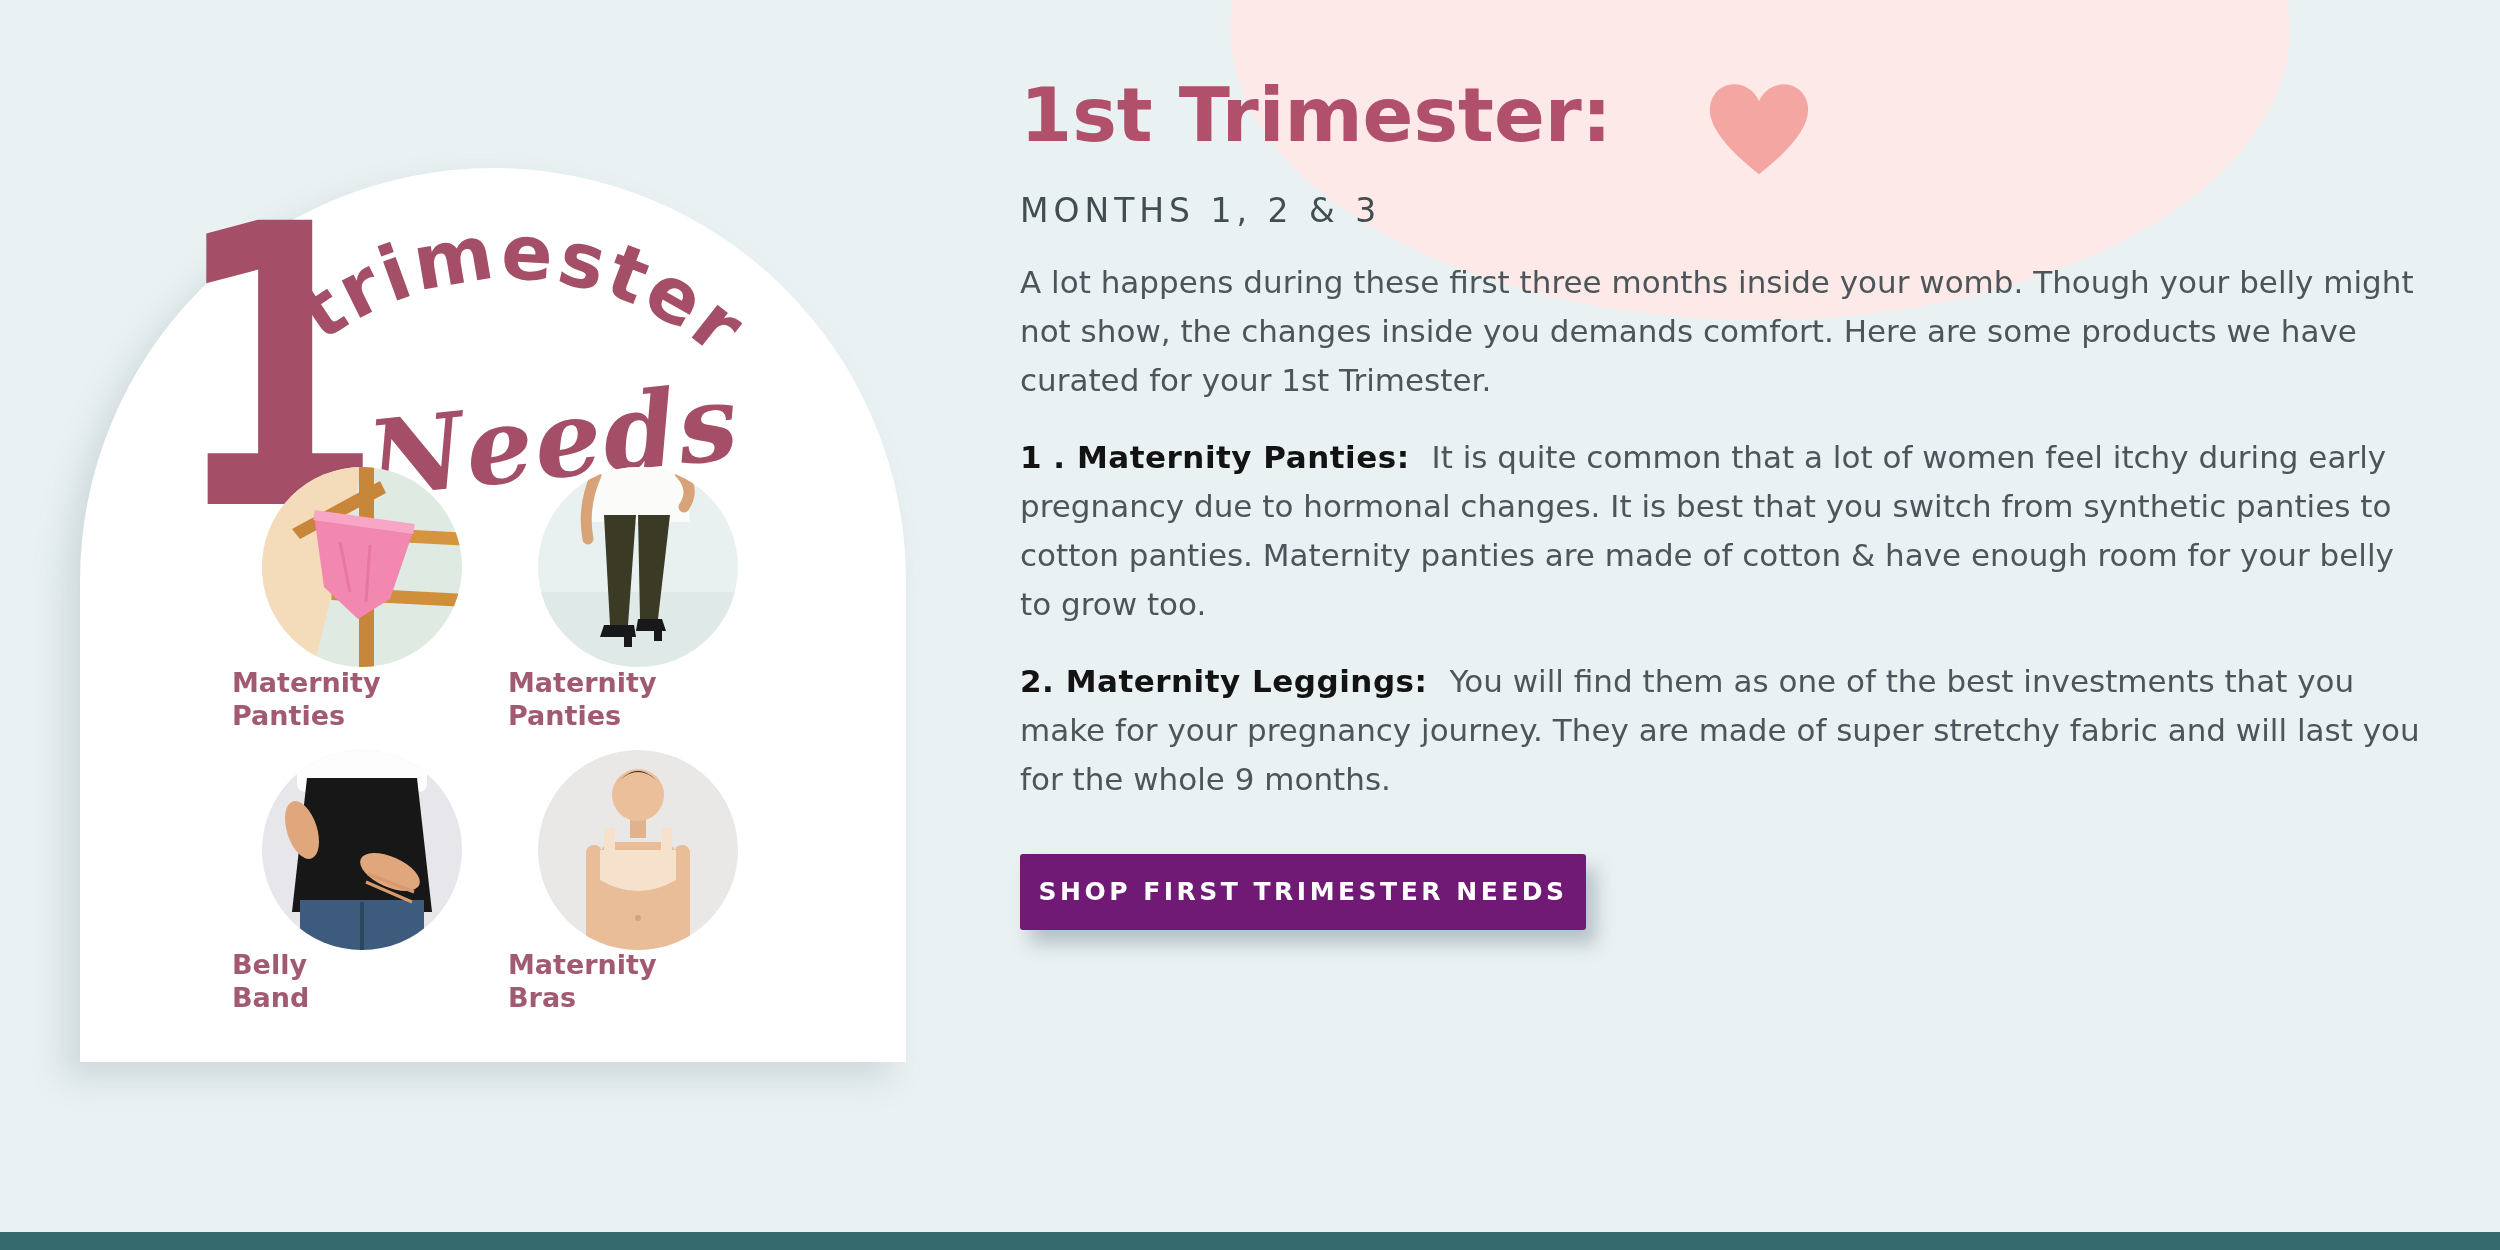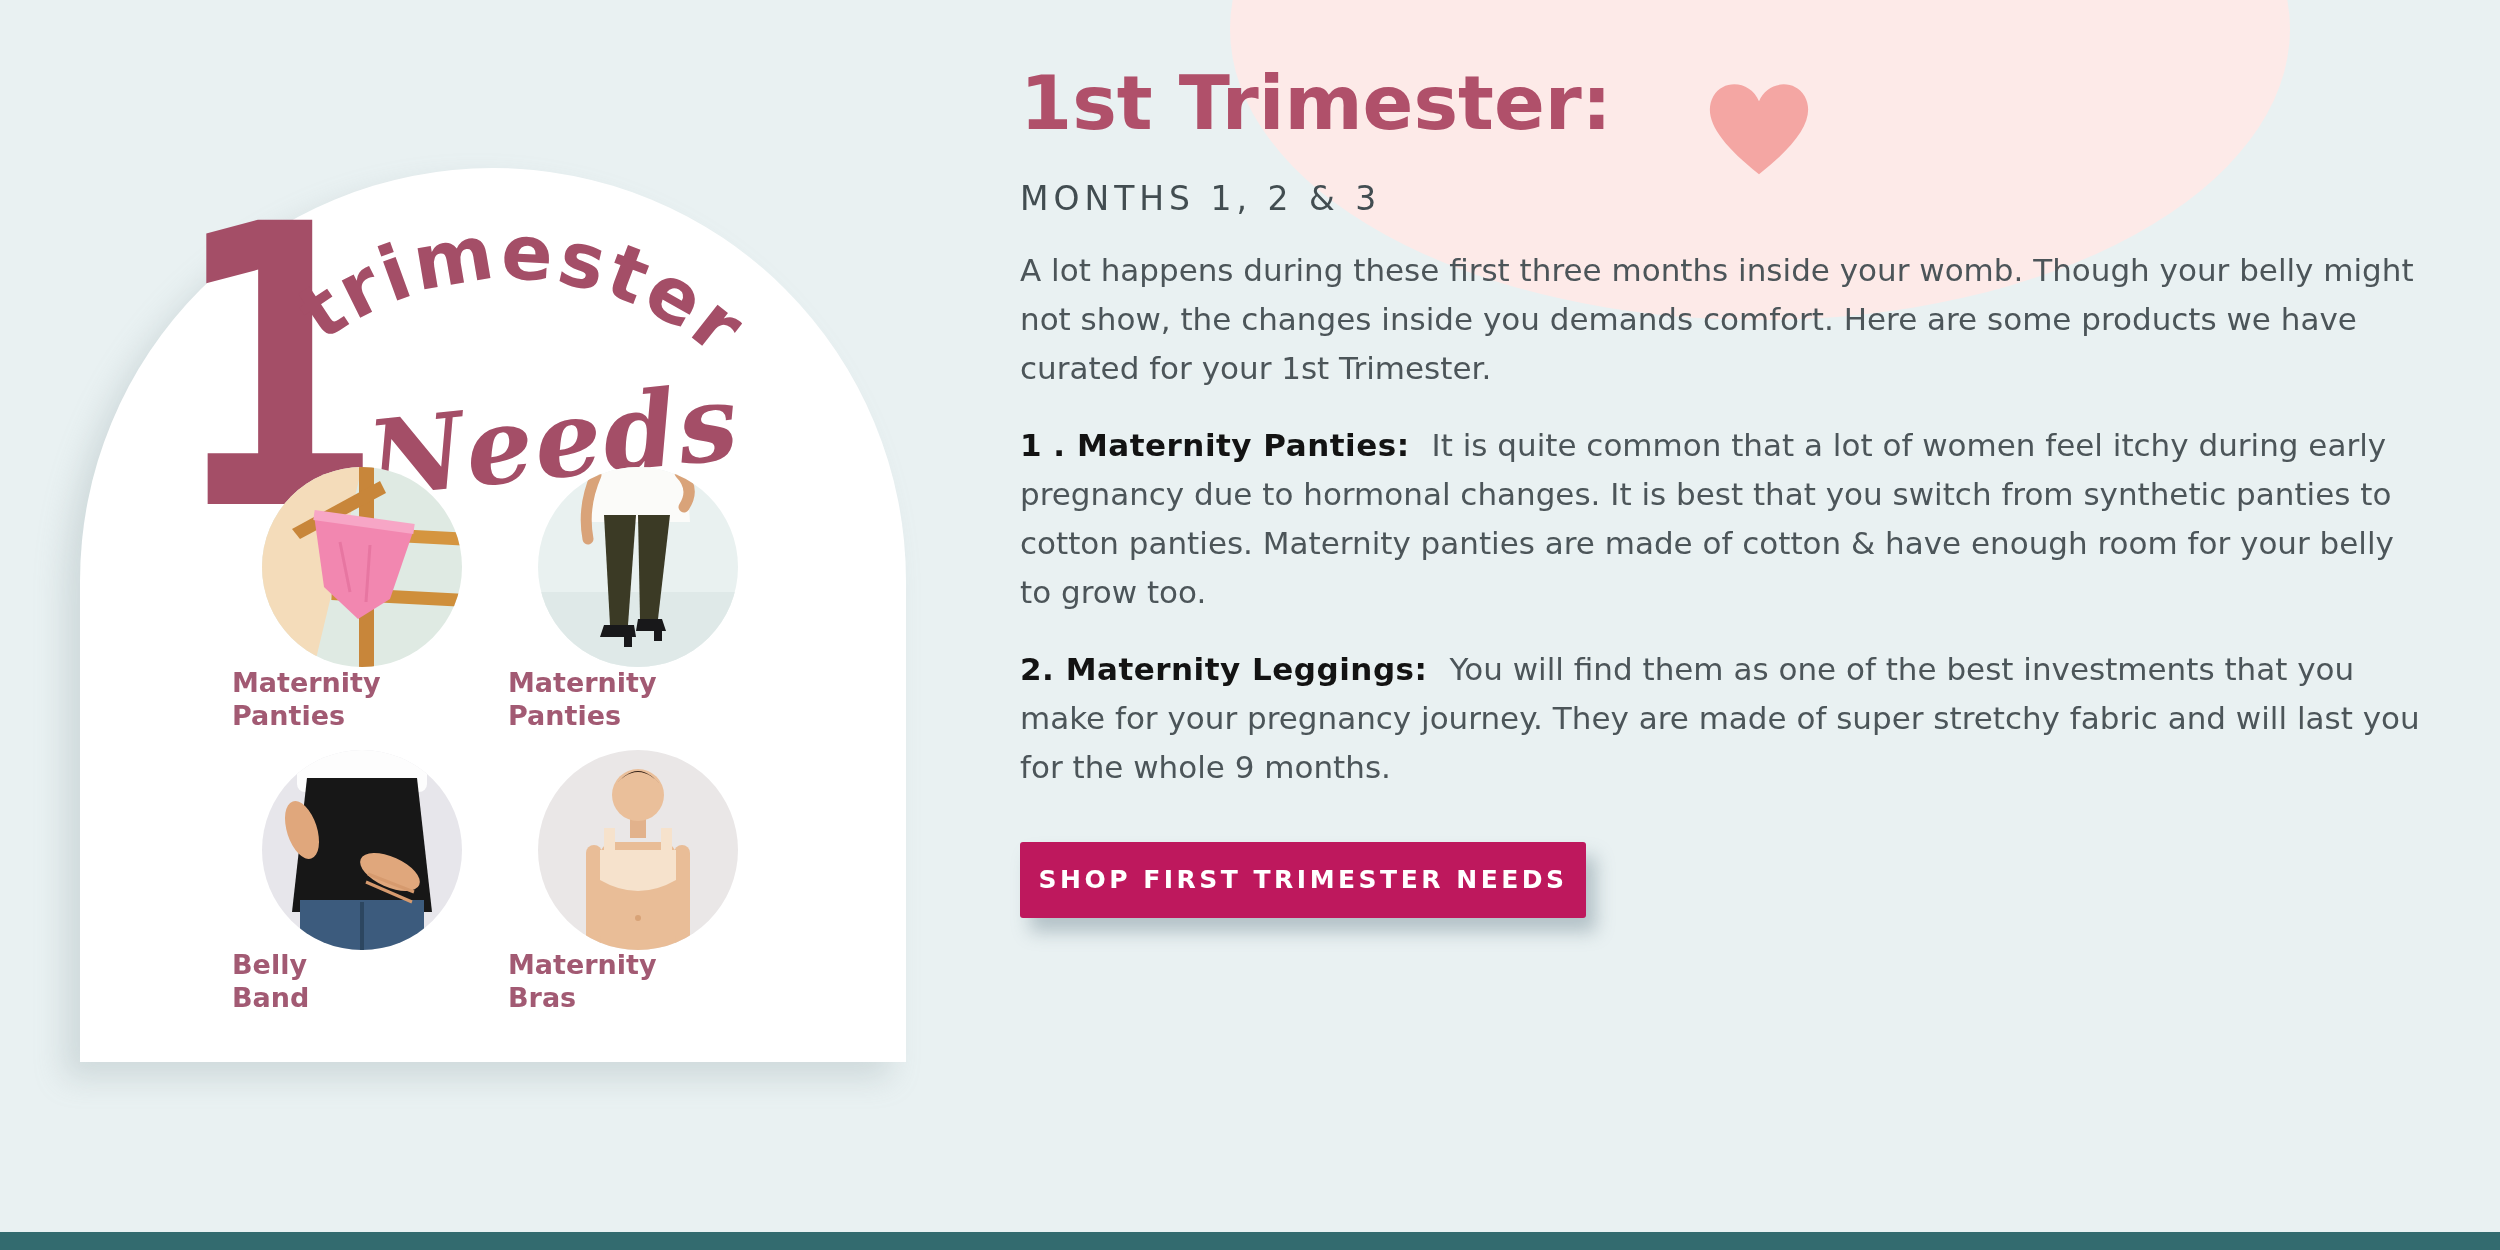--- a/index.html
+++ b/index.html
@@ -33,29 +33,29 @@
     transform:rotate(-6deg);transform-origin:left top;letter-spacing:2px;
   }
   
   .pcircle{position:absolute;width:200px;height:200px;border-radius:50%;overflow:hidden;}
   .pcircle svg{display:block;width:200px;height:200px;}
   .plabel{
     position:absolute;width:260px;text-align:left;
     font-size:27px;line-height:33px;font-weight:700;color:#a25a73;
   }
   
-  .rcol{position:absolute;left:1020px;top:64px;width:1408px;}
+  .rcol{position:absolute;left:1020px;top:76px;width:1408px;}
   .title{font-size:75px;line-height:1.05;font-weight:700;color:#b0506a;margin:0;}
   .subtitle{margin-top:36px;font-size:33px;letter-spacing:5px;color:#424d51;font-weight:400;}
   .intro{margin-top:28px;font-size:31px;line-height:49px;color:#4c5559;}
   p.item{margin:28px 0 0 0;font-size:31px;line-height:49px;color:#4c5559;}
   p.item b{color:#131313;margin-right:22px;letter-spacing:.5px;}
   .cta{
     display:block;margin-top:50px;width:566px;height:76px;border:none;cursor:pointer;
-    background:#be185d;color:#ffffff;border-radius:3px;
+    background:#701a75;color:#ffffff;border-radius:3px;
     font-family:"DejaVu Sans","Liberation Sans",sans-serif;
     font-size:25px;font-weight:700;letter-spacing:3.5px;
     box-shadow:10px 14px 18px rgba(116,138,148,.45);
   }
 </style>
 </head>
 <body>
 
 <div class="pink-blob"></div>
 <svg class="heart" viewBox="0 0 115 100">

